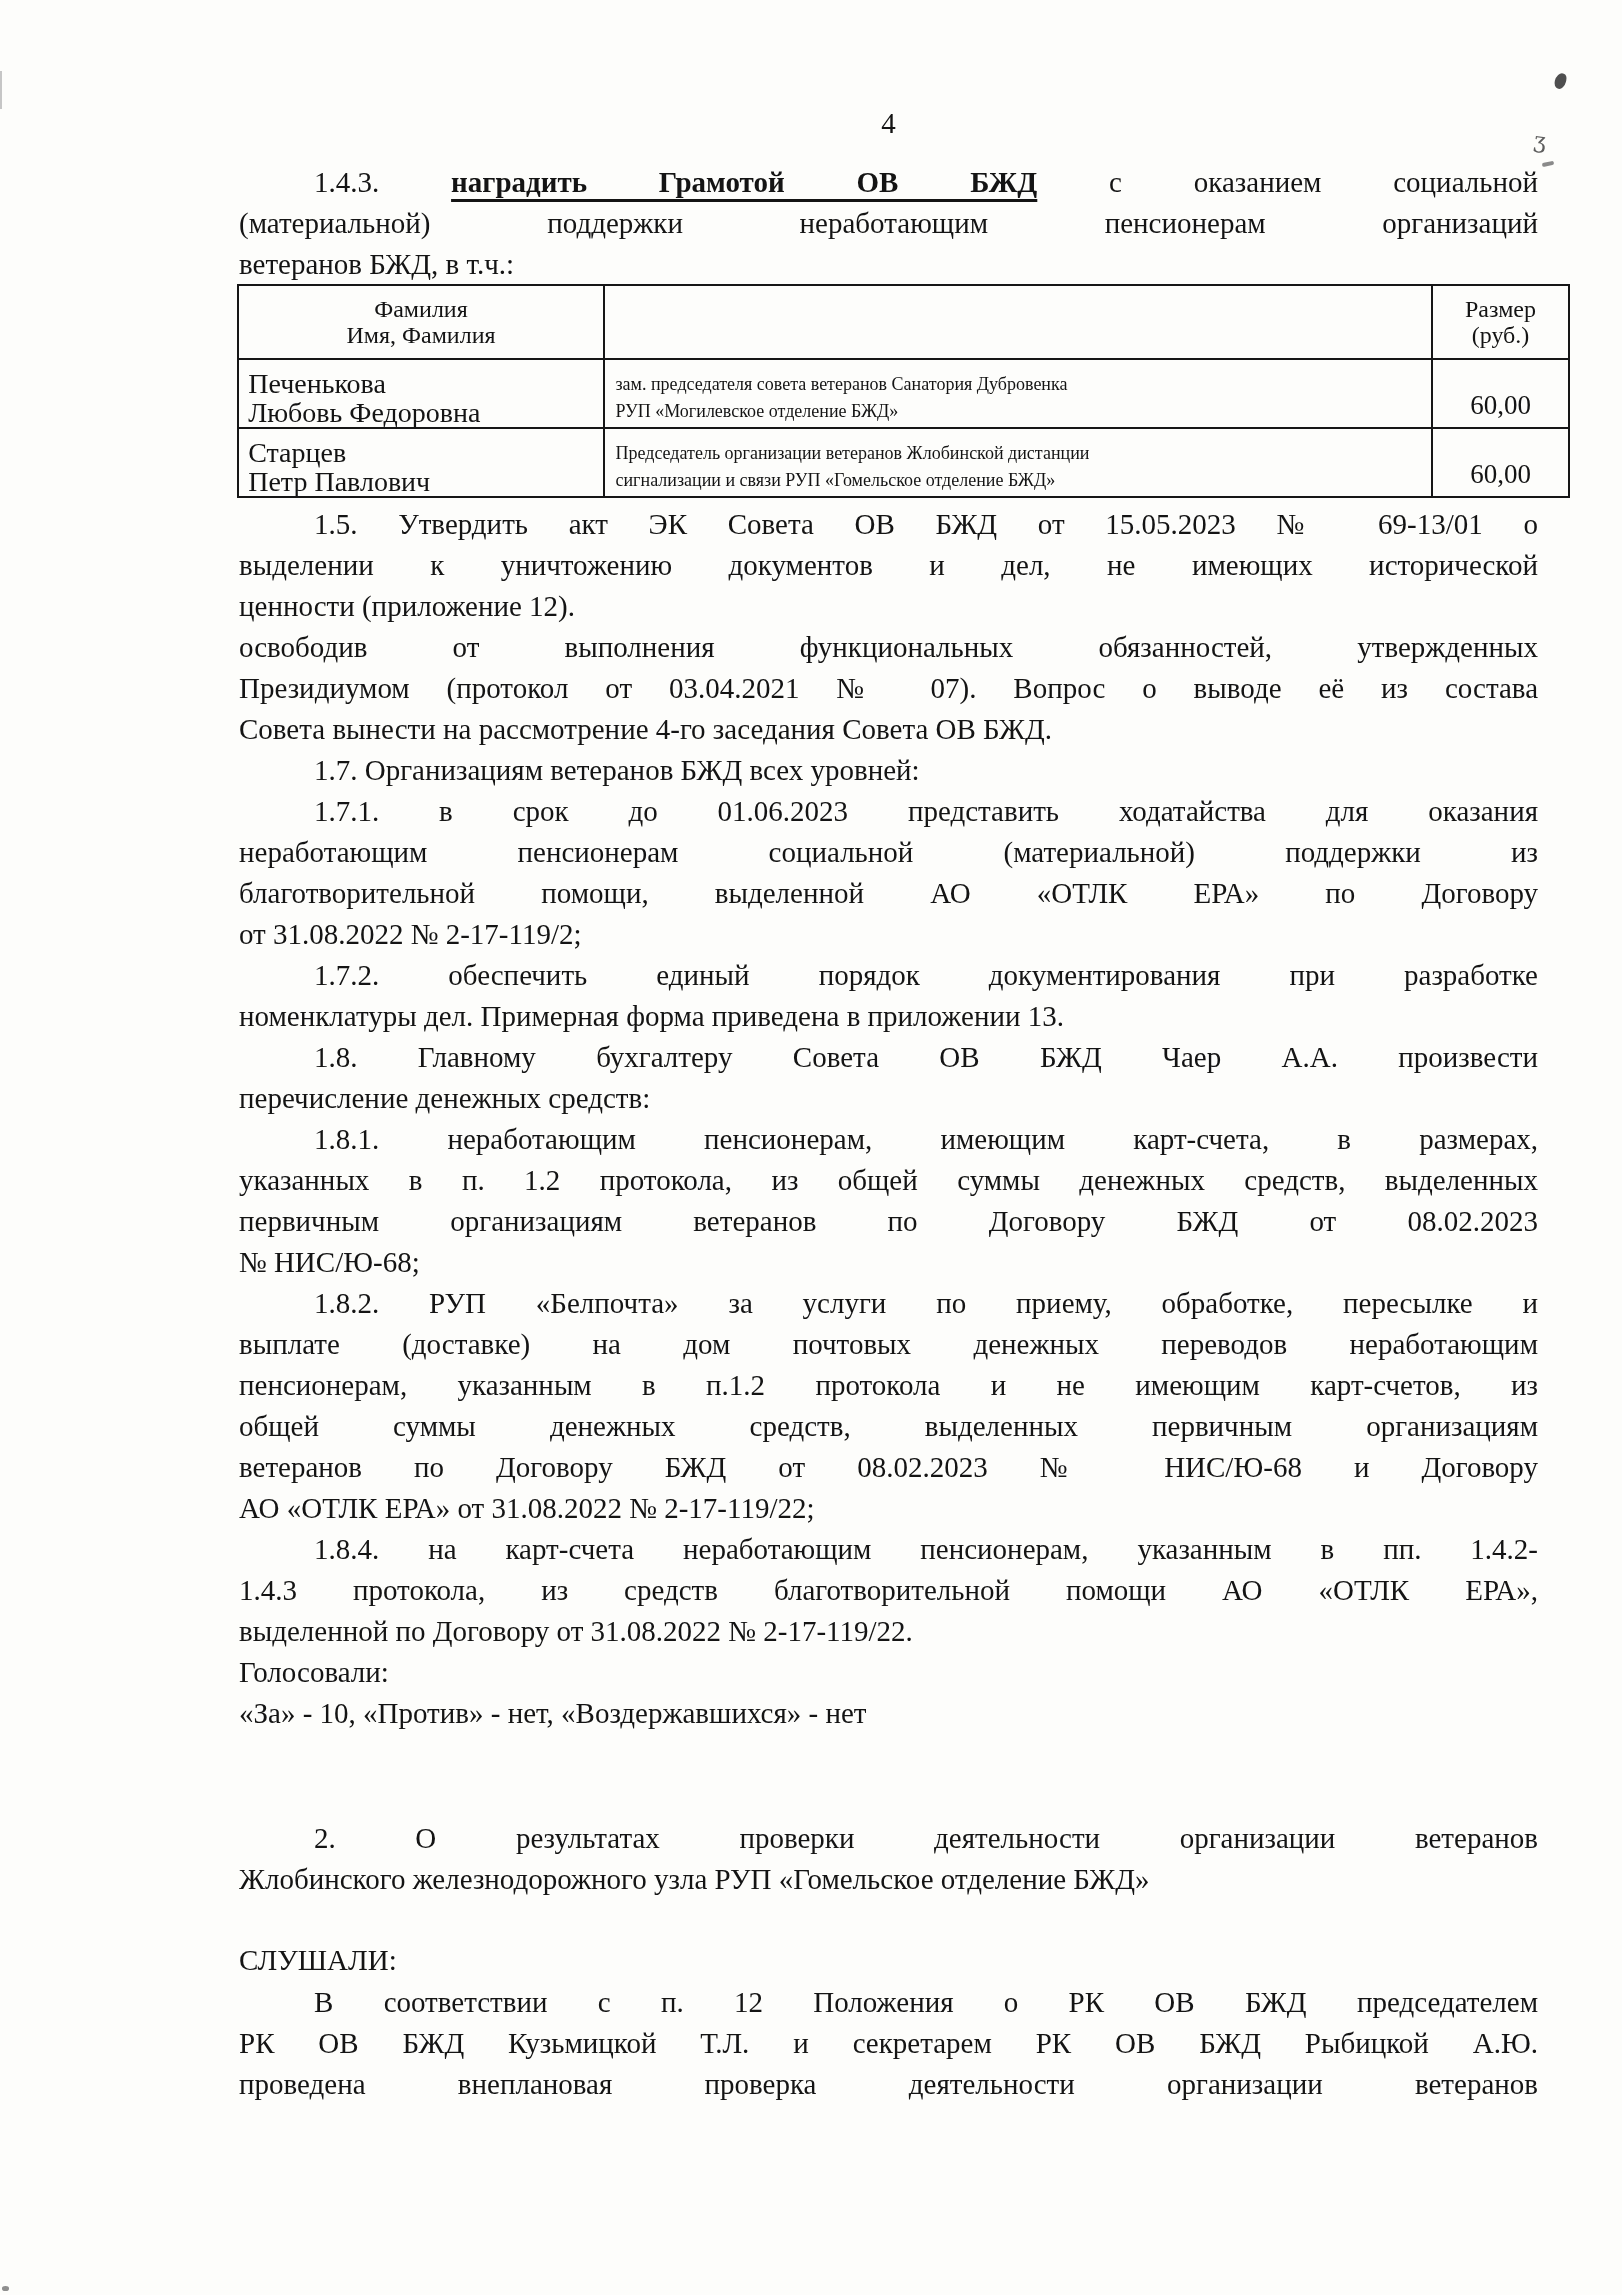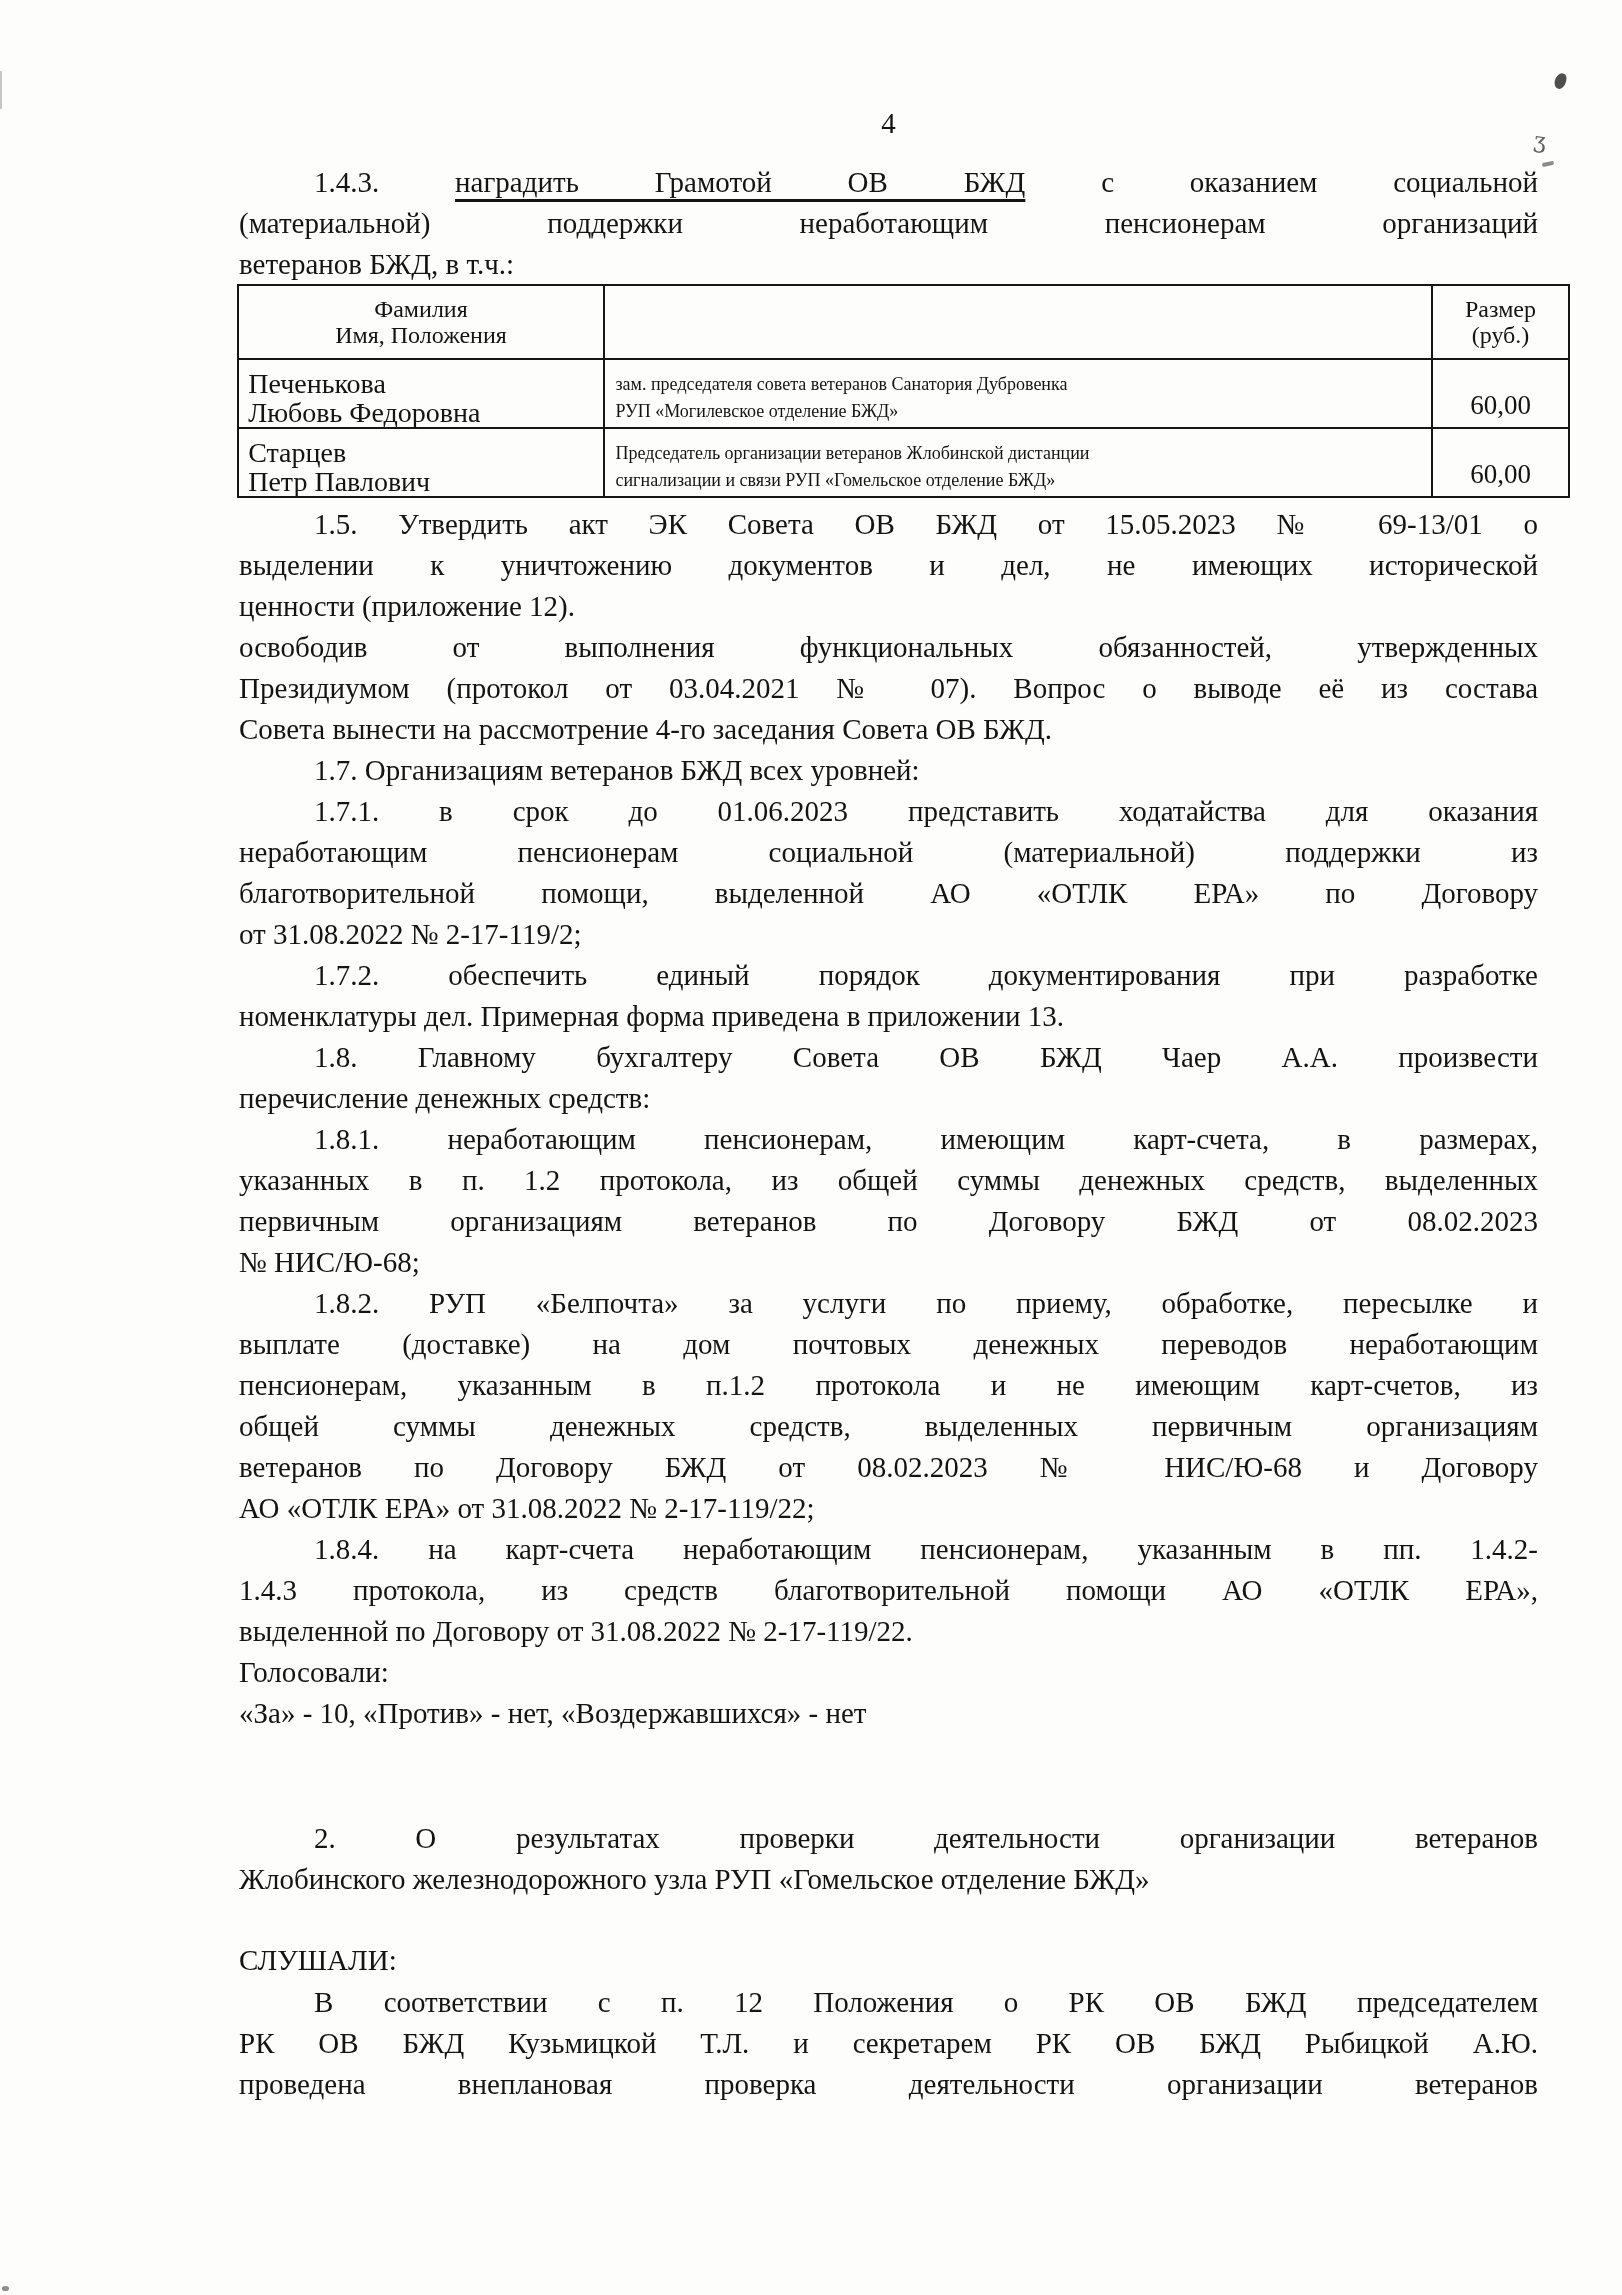--- a/index.html
+++ b/index.html
@@ -20,21 +20,21 @@
     padding-top: 103px;
     font-size: 29px;
   }
   .ln { line-height: 41px; text-align: left; white-space: normal; }
   .ln.j { text-align: justify; text-align-last: justify; }
   .ln.f { padding-left: 75px; }
   .pagenum { text-align: center; font-size: 29px; line-height: 41px; }
   .para { margin: 0; }
   .p143 { margin-top: 18.3px; }
   .award {
-    font-weight: normal;
+    font-weight: bold;
     text-decoration: underline;
     text-decoration-thickness: 3.3px;
     text-underline-offset: 6.5px;
     margin-top: 16px;
   }
   table.awards {
     border-collapse: collapse;
     table-layout: fixed;
     width: 1332px;
     margin: -1.3px 0 0 -2px;
@@ -85,21 +85,21 @@
     <table class="awards">
       <colgroup>
         <col style="width:366px">
         <col style="width:828px">
         <col style="width:137px">
       </colgroup>
       <tbody>
           <tr class="hrow">
         <td class="hdr">
           <div class="hln">Фамилия</div>
-          <div class="hln">Имя, Положения</div>
+          <div class="hln">Имя, Фамилия</div>
         </td>
         <td class="hdr"></td>
         <td class="hdr">
           <div class="hln">Размер</div>
           <div class="hln">(руб.)</div>
         </td>
       </tr>
       <tr class="drow1">
         <td class="cell-name">
           <div class="nln">Печенькова</div>

